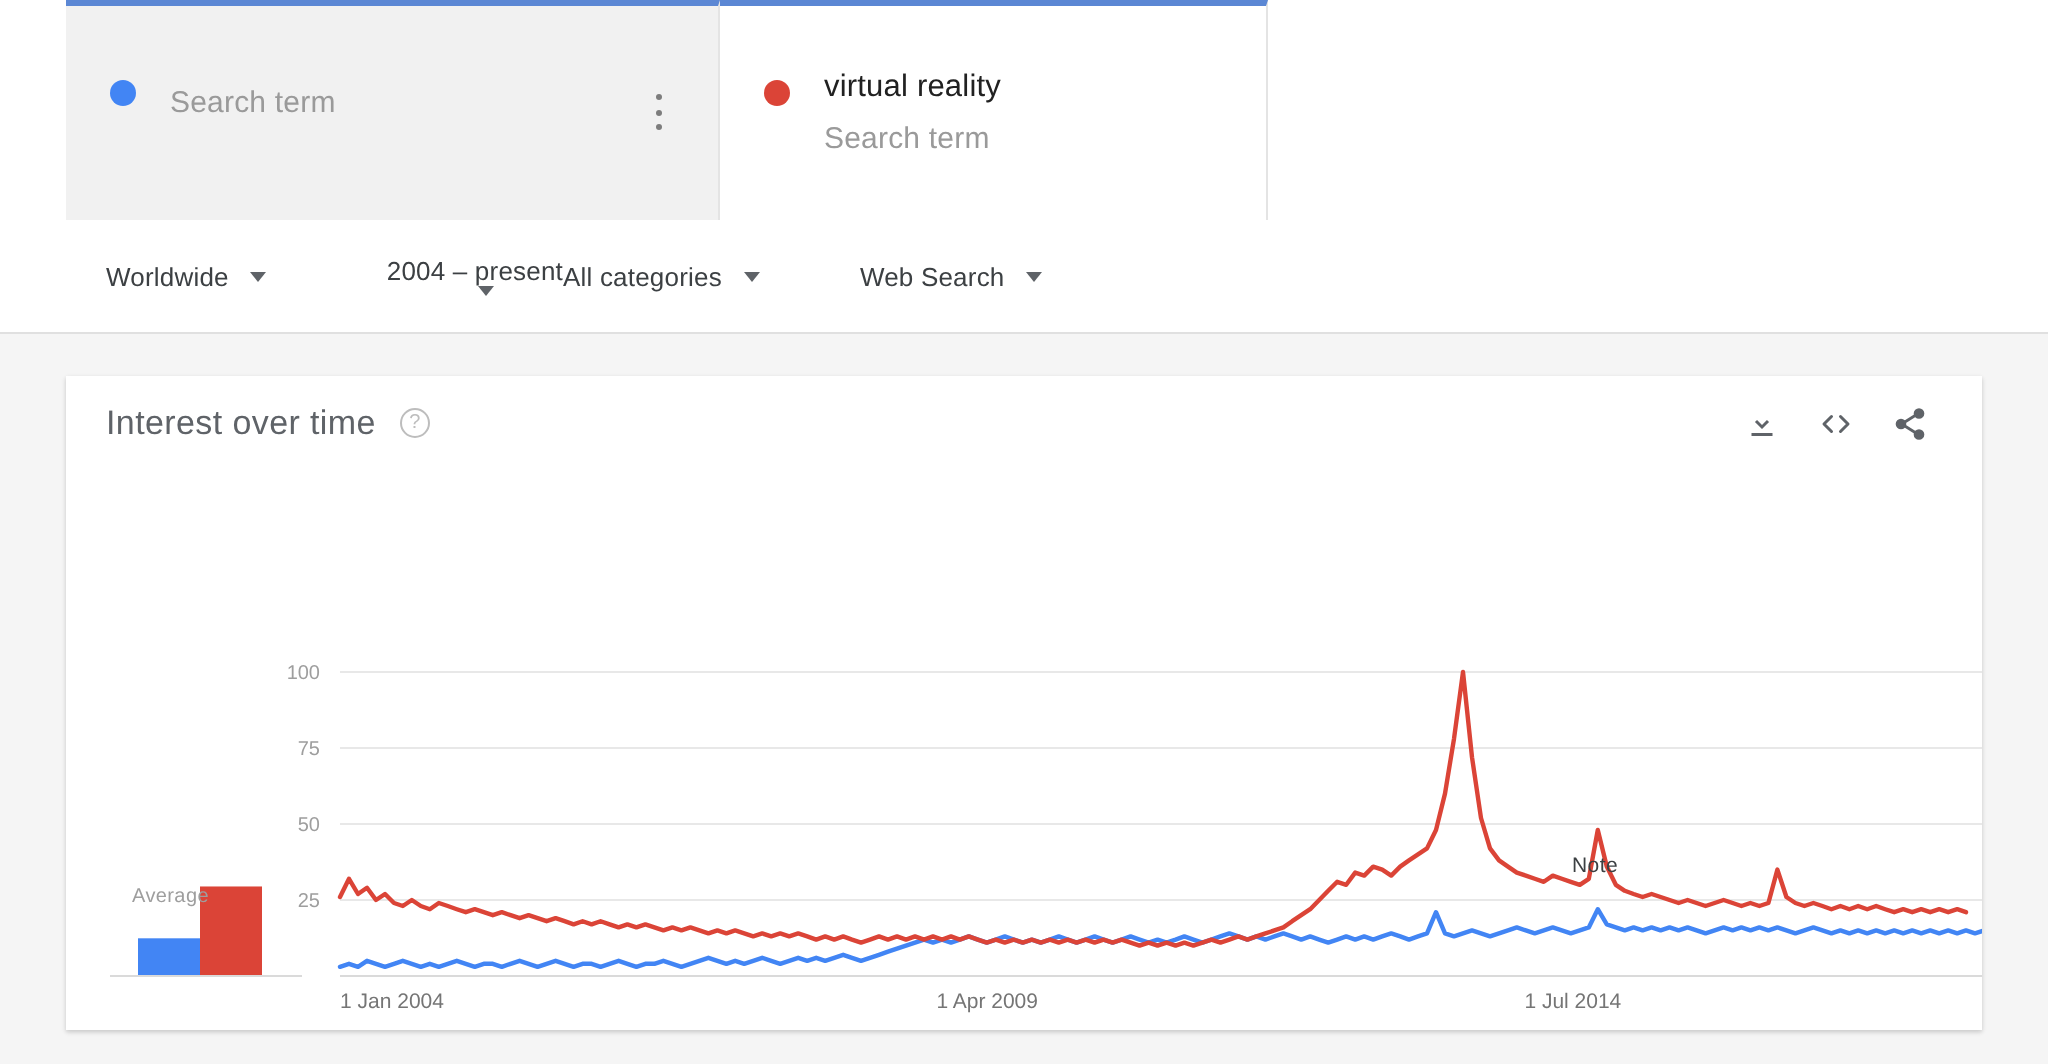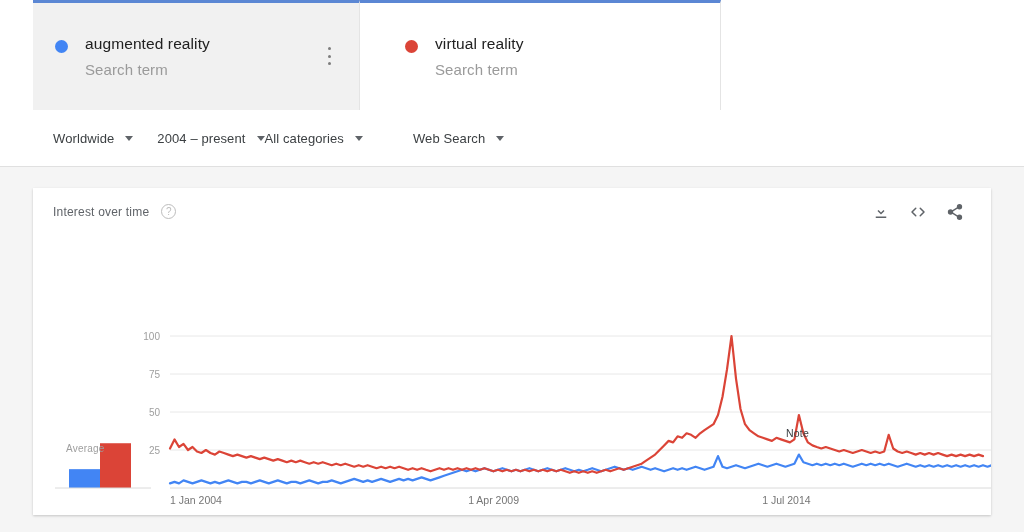--- a/index.html
+++ b/index.html
@@ -25,21 +25,21 @@
     position: relative;
     height: 110px;
     border-top: 3px solid #5b87d4;
     border-right: 1px solid #e4e4e4;
     background: #ffffff;
     display: flex;
     align-items: flex-start;
     padding: 32px 0 0 0;
   }
   .cmp-card.first { background: #f1f1f1; width: 327px; }
-  .cmp-card.second { width: 361px; padding-left: 23px; }
+  .cmp-card.second { width: 274px; }
   .cmp-card.addcmp {
     width: 339px; border-right: none;
     align-items: center; padding-top: 0;
   }
 
   .dot {
     width: 13px; height: 13px; border-radius: 50%;
     margin-left: 22px; margin-top: 5px; flex: none;
   }
   .dot.blue { background: #4285f4; }
@@ -82,21 +82,21 @@
     background: #ffffff;
     border-bottom: 1px solid #e0e0e0;
     display: flex; align-items: center;
   }
   .filter {
     display: flex; align-items: center;
     font-size: 13px; color: #3c4043; letter-spacing: .1px;
     white-space: nowrap;
   }
   .f1 { margin-left: 53px; }
-  .f2 { margin-left: 24px; }
+  .f2 { margin-left: 60px; flex-direction: column; }
   .f3 { }
   .f4 { margin-left: 50px; }
   .caret {
     margin-left: 11px;
     width: 0; height: 0;
     border-left: 4.5px solid transparent;
     border-right: 4.5px solid transparent;
     border-top: 5px solid #5f6368;
   }
 
@@ -105,21 +105,21 @@
     position: absolute; left: 33px; top: 188px;
     width: 958px; height: 327px;
     background: #ffffff;
     box-shadow: 0 1px 2px rgba(0,0,0,.12), 0 1px 3px rgba(0,0,0,.08);
   }
   .card-head {
     height: 47px; display: flex; align-items: center;
     padding: 0 27px 0 20px;
   }
   .card-title {
-    font-size: 12px; color: #5f6368; letter-spacing: .2px;
+    font-size: 17px; color: #5f6368; letter-spacing: .2px;
   }
   .help-icon {
     margin-left: 12px;
     width: 15px; height: 15px; border-radius: 50%;
     border: 1.2px solid #bdbdbd; color: #bdbdbd;
     font-size: 10px; line-height: 13px; text-align: center;
   }
   .head-actions {
     margin-left: auto; display: flex; align-items: center; gap: 19px;
   }
@@ -141,21 +141,20 @@
 </style>
 </head>
 <body>
 
 <div class="compare-row">
   <div class="spacer-left"></div>
 
   <div class="cmp-card first">
     <div class="dot blue"></div>
     <div class="cmp-text">
-      <div class="cmp-term">augmented reality</div>
       <div class="cmp-sub">Search term</div>
     </div>
     <div class="kebab">
       <i></i>
         <i></i>
         <i></i>
     </div>
   </div>
 
   <div class="cmp-card second">

